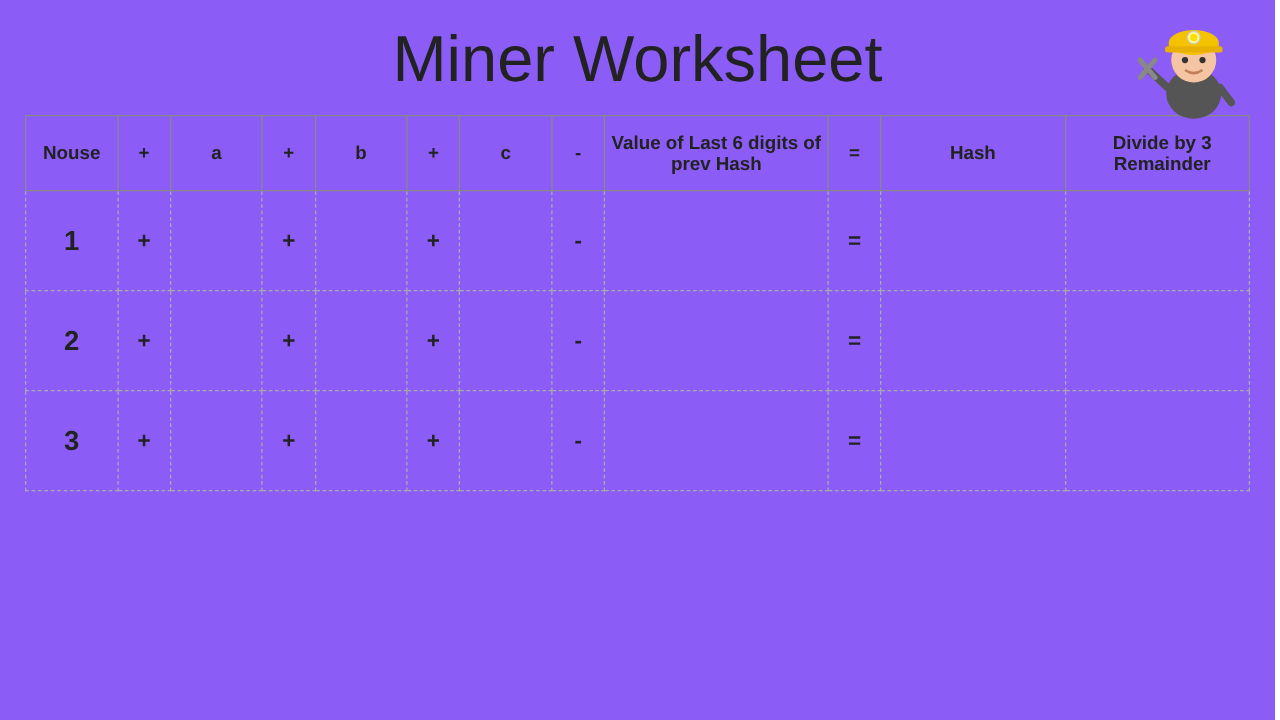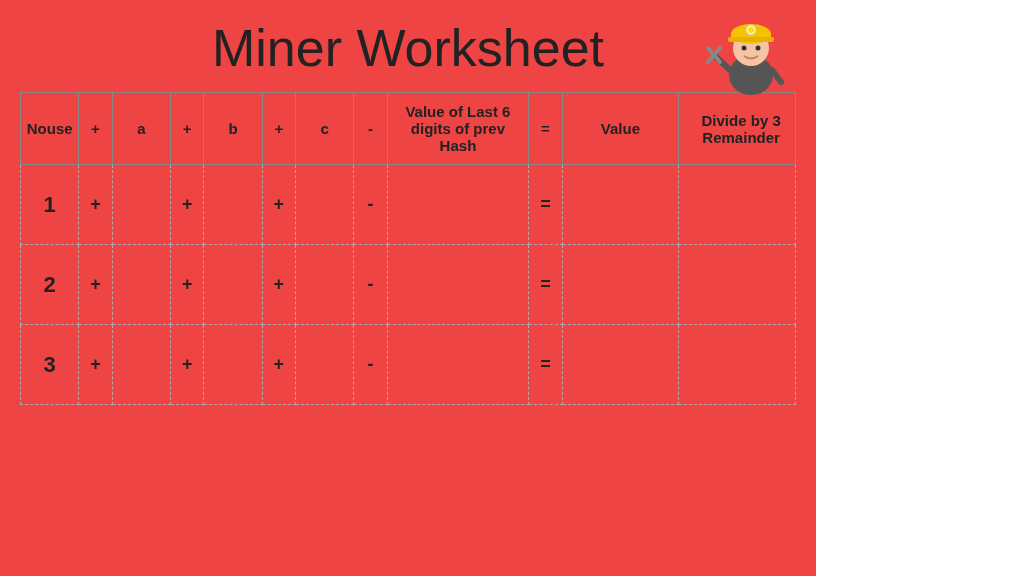--- a/index.html
+++ b/index.html
@@ -6,23 +6,23 @@
     body {
       background: #fff;
       font-family: Arial, sans-serif;
       width: 1024px;
       height: 576px;
       overflow: hidden;
       position: relative;
     }
 
     .page {
-      width: 816px;
+      width: 1020px;
       height: 576px;
-      background: #ef4444;
+      background: #8b5cf6;
       position: relative;
     }
 
     .title-area {
       display: flex;
       align-items: center;
       justify-content: center;
       padding: 18px 20px 10px 20px;
       position: relative;
     }
@@ -135,21 +135,21 @@
           <th class="col-nouse">Nouse</th>
           <th class="col-plus1">+</th>
           <th class="col-a">a</th>
           <th class="col-plus2">+</th>
           <th class="col-b">b</th>
           <th class="col-plus3">+</th>
           <th class="col-c">c</th>
           <th class="col-minus">-</th>
           <th class="col-value">Value of Last 6 digits of prev Hash</th>
           <th class="col-eq">=</th>
-          <th class="col-hash">Value</th>
+          <th class="col-hash">Hash</th>
           <th class="col-divide">Divide by 3 Remainder</th>
         </tr>
       </thead>
       <tbody>
         <tr>
           <td class="row-num col-nouse">1</td>
           <td class="operator col-plus1">+</td>
           <td class="col-a"><input style="width: 100%; border: none; text-align: center; font-size: 16px; background: transparent;"></td>
           <td class="operator col-plus2">+</td>
           <td class="col-b"><input style="width: 100%; border: none; text-align: center; font-size: 16px; background: transparent;"></td>

